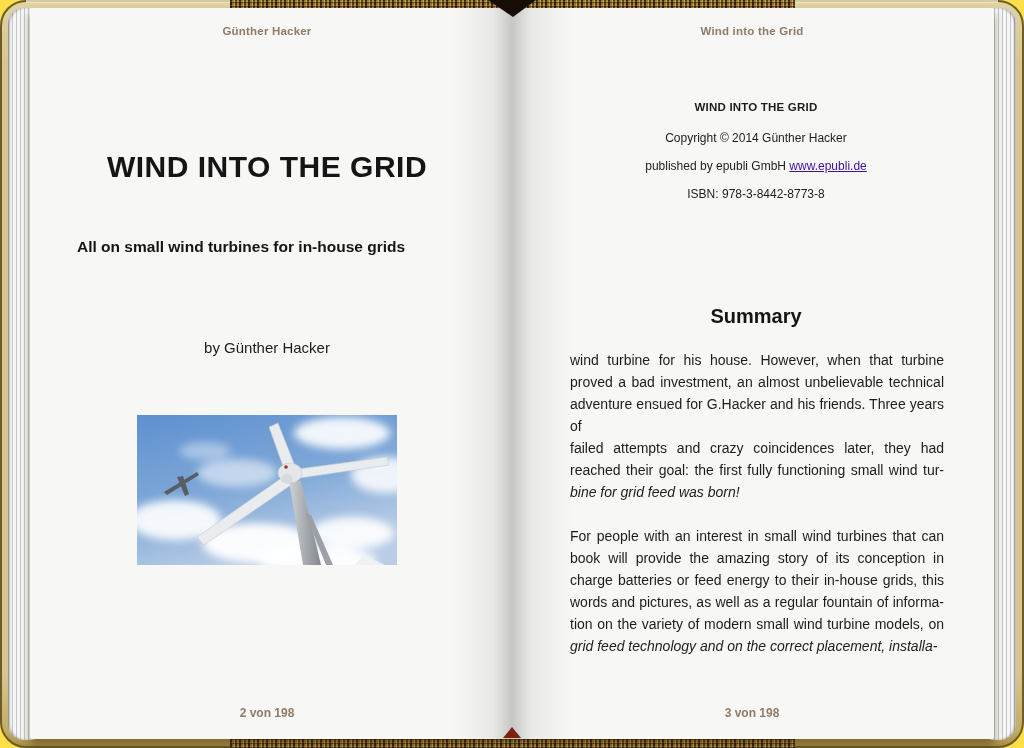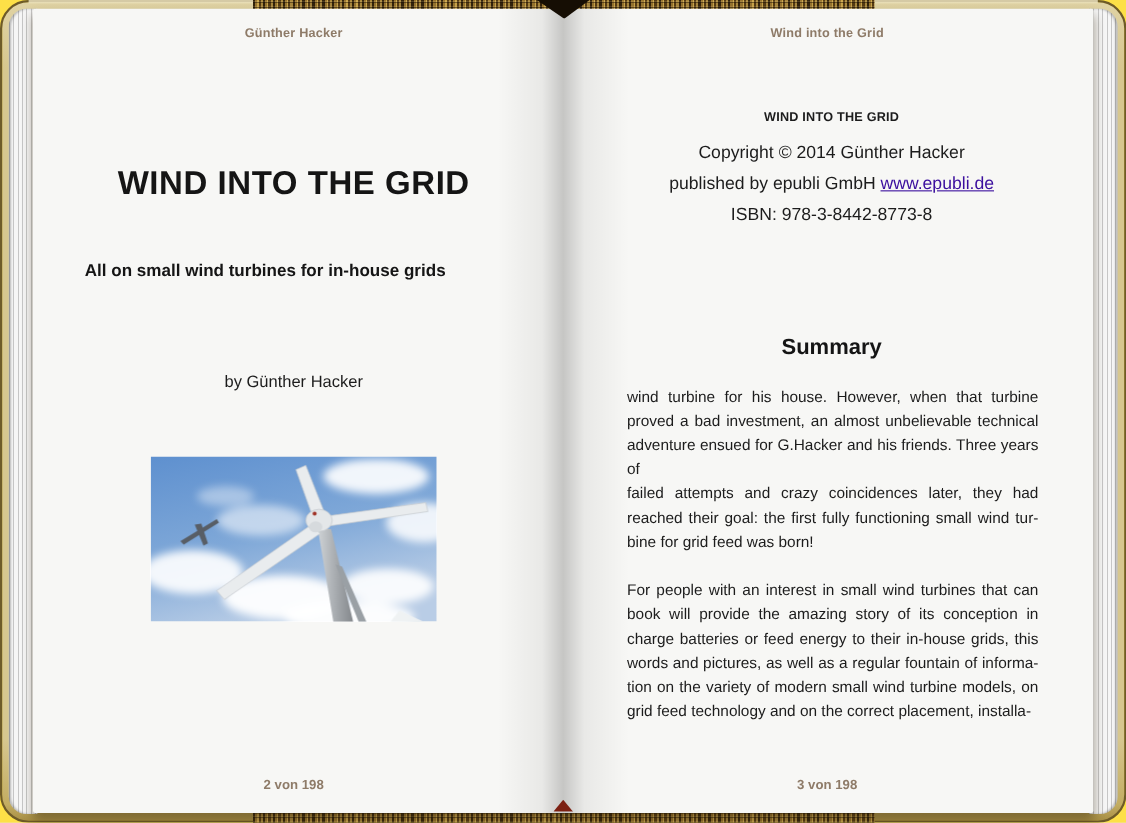--- a/index.html
+++ b/index.html
@@ -41,27 +41,27 @@
   .pagenum{width:380px;text-align:center;font-size:12px;font-weight:700;color:#8e7b68;}
 
   
   .book-title{left:77px;top:150px;width:380px;text-align:center;font-size:30px;font-weight:800;color:#151515;letter-spacing:.5px;}
   .book-subtitle{left:77px;top:234px;width:380px;font-size:15.5px;font-weight:700;color:#151515;}
   .book-subtitle .tline{text-align:left;line-height:26px;}
   .byline{left:77px;top:339px;width:380px;text-align:center;font-size:15px;color:#1c1c1c;}
   .cover-photo{left:137px;top:415px;width:260px;height:150px;}
 
   
-  .fm{font-size:16px;color:#1c1c1c;width:372px;text-align:center;}
+  .fm{font-size:12px;color:#1c1c1c;width:372px;text-align:center;}
   .fm.bold{font-weight:700;font-size:11.5px;letter-spacing:.2px;}
   .fm a{color:#3b0f9e;text-decoration:underline;}
   .summary-heading{left:570px;top:305px;width:372px;text-align:center;font-size:20px;font-weight:700;color:#151515;}
   .para{left:570px;width:374px;font-size:14px;color:#1c1c1c;}
   .para .tline{line-height:22px;text-align:justify;text-align-last:justify;}
-  .para .tline-last{text-align-last:left;}
+  .para .tline-last{text-align-last:left;font-style:italic;}
 </style>
 </head>
 <body>
 
 <div class="stage">
 
   <div class="cover"></div>
   <div class="cover-top-line"></div>
 
   <div class="cloth top"></div>

